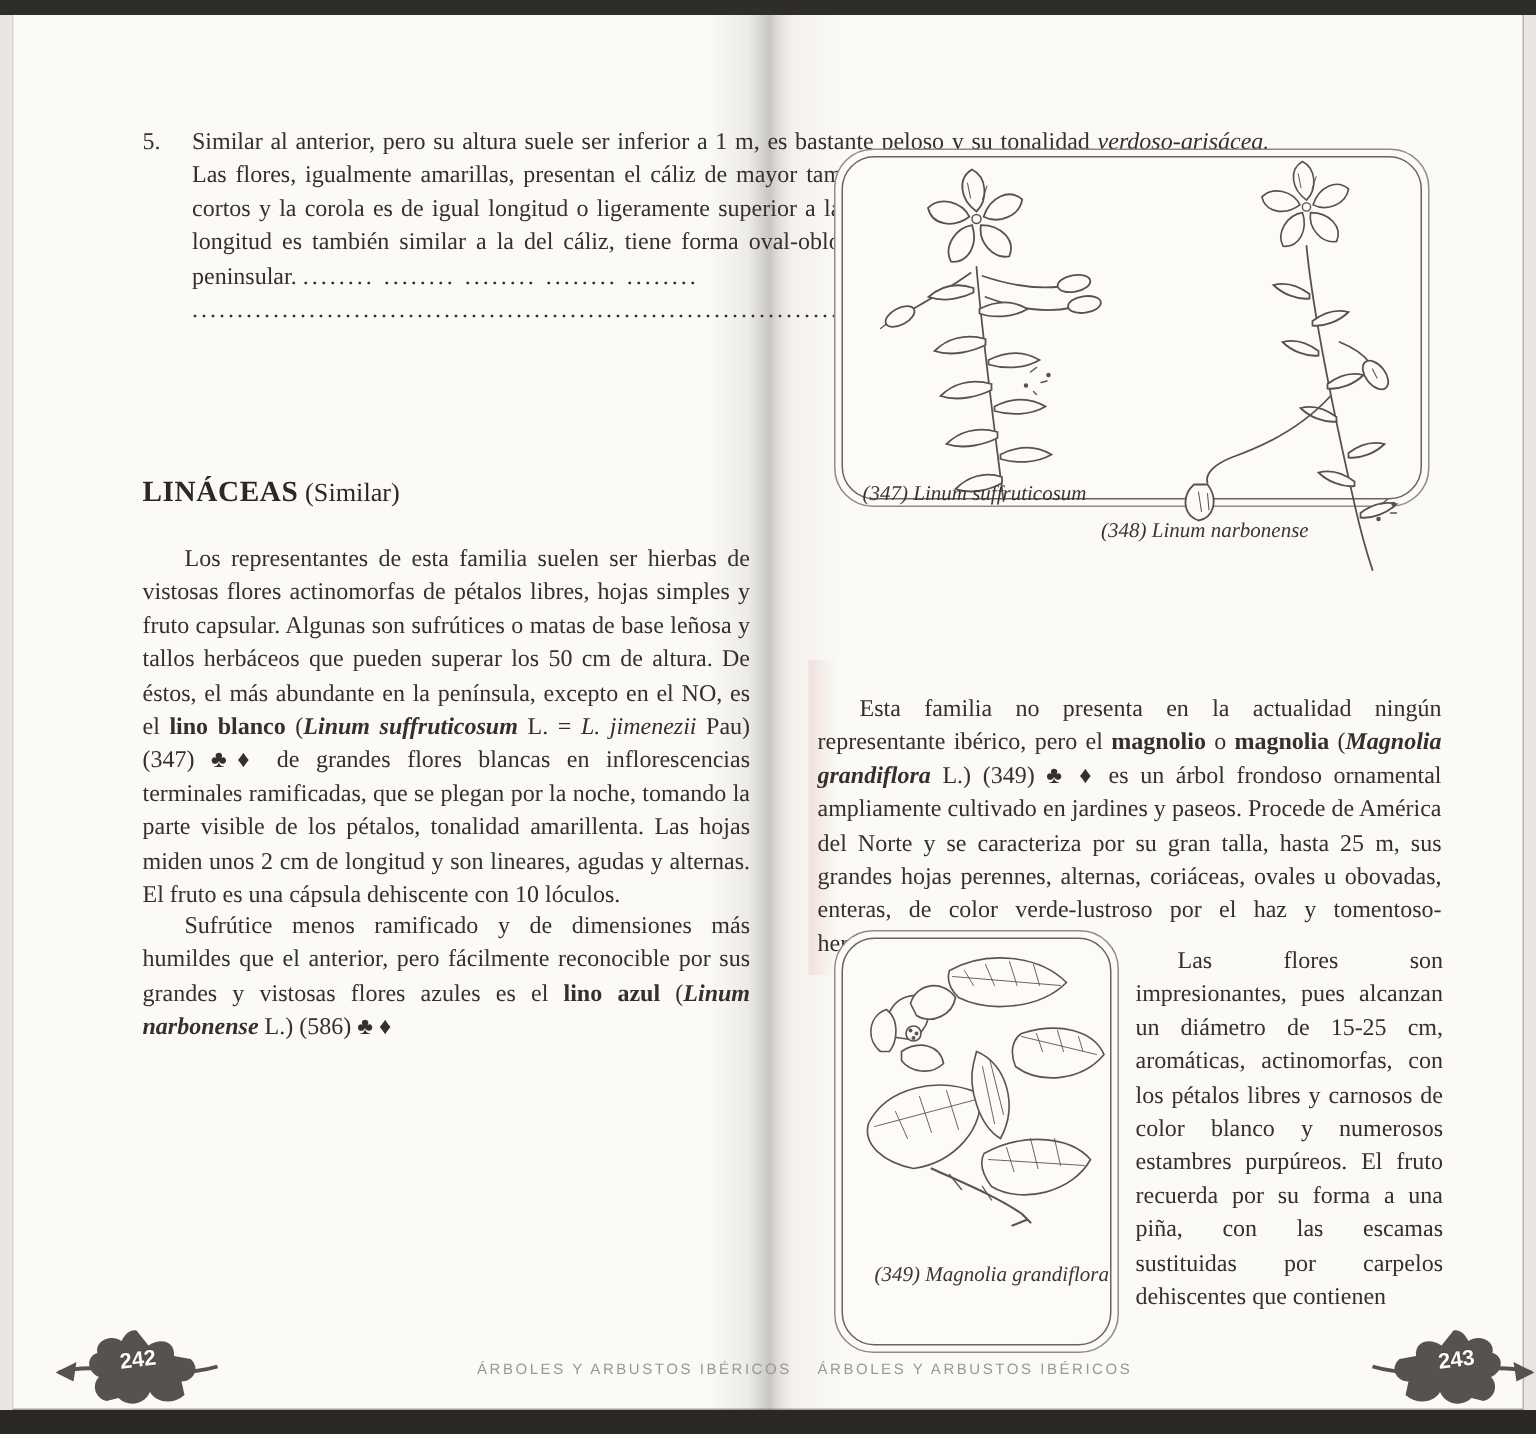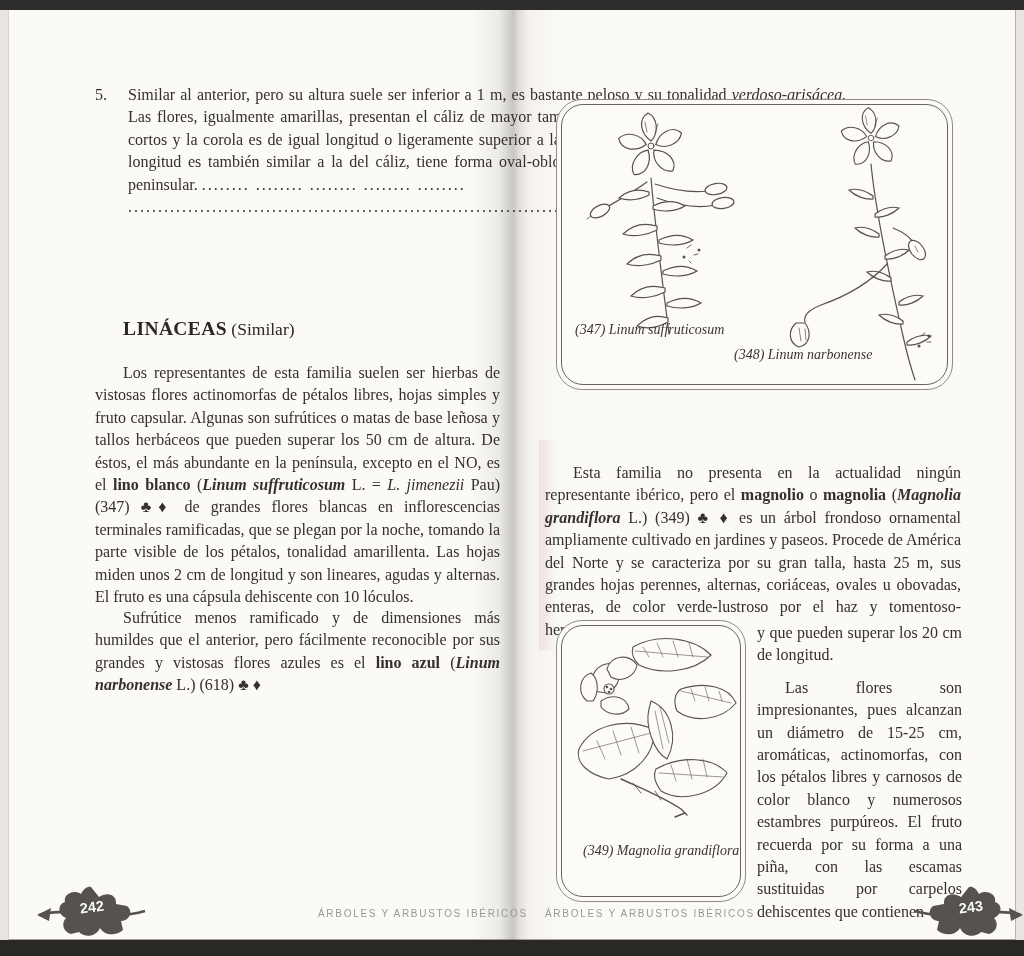--- a/index.html
+++ b/index.html
@@ -15,21 +15,21 @@
   .gutter{left:462px;top:0;width:92px;height:930px;
           background:linear-gradient(90deg,rgba(110,104,98,0) 0%,rgba(110,104,98,.10) 30%,
           rgba(95,90,84,.32) 46%,rgba(130,122,116,.22) 52%,rgba(180,160,150,.10) 62%,rgba(110,104,98,0) 100%);}
   .pink-smudge{left:530px;top:430px;width:18px;height:210px;
           background:linear-gradient(90deg,rgba(222,160,150,.22),rgba(222,160,150,0));}
 
   
   .body-text{font-size:16px;line-height:22.4px;color:#34302a;text-align:justify;}
   .b{font-weight:bold;} .i{font-style:italic;} .bi{font-weight:bold;font-style:italic;}
   .heading{color:#2c2823;}
-  .heading .caps{font-weight:bold;font-size:19.5px;letter-spacing:.4px;margin-left:28px;}
+  .heading .caps{font-weight:bold;font-size:19.5px;letter-spacing:.4px;}
   .heading .latin{font-size:17.5px;}
   .indent{display:inline-block;width:28px;}
   .leader-line{display:flex;align-items:baseline;}
   .dots-fill{flex:1;overflow:hidden;white-space:nowrap;letter-spacing:2px;color:#34302a;}
   .dots-inline{letter-spacing:2px;}
 
   
   .frame{border:1px solid #8f8c87;border-radius:26px;background:#fcfbf8;}
   .frame-inner{position:absolute;left:4px;top:4px;right:4px;bottom:4px;
                border:1.6px solid #68655f;border-radius:22px;}
@@ -73,36 +73,36 @@
 
   <div class="abs heading" style="left:95px;top:318px;">
     <span class="caps">LINÁCEAS</span><span class="latin"> (Similar)</span>
   </div>
 
   <div class="abs body-text" style="left:95px;top:362px;width:405px;">
     <span class="indent"></span><span>Los representantes de esta familia suelen ser hierbas de vistosas flores actinomorfas de pétalos libres, hojas simples y fruto capsular. Algunas son sufrútices o matas de base leñosa y tallos herbáceos que pueden superar los 50 cm de altura. De éstos, el más abundante en la península, excepto en el NO, es el </span><span class="b">lino blanco</span><span> (</span><span class="bi">Linum suffruticosum</span><span> L. = </span><span class="i">L. jimenezii</span><span> Pau) (347) </span><span>♣♦</span><span> de grandes flores blancas en inflorescencias terminales ramificadas, que se plegan por la noche, tomando la parte visible de los pétalos, tonalidad amarillenta. Las hojas miden unos 2 cm de longitud y son lineares, agudas y alternas. El fruto es una cápsula dehiscente con 10 lóculos.</span>
   </div>
 
   <div class="abs body-text" style="left:95px;top:607px;width:405px;">
-    <span class="indent"></span><span>Sufrútice menos ramificado y de dimensiones más humildes que el anterior, pero fácilmente reconocible por sus grandes y vistosas flores azules es el </span><span class="b">lino azul</span><span>  (</span><span class="bi">Linum narbonense</span><span> L.) (618) </span><span>♣ ♦</span>
+    <span class="indent"></span><span>Sufrútice menos ramificado y de dimensiones más humildes que el anterior, pero fácilmente reconocible por sus grandes y vistosas flores azules es el </span><span class="b">lino azul</span><span>  (</span><span class="bi">Linum narbonense</span><span> L.) (586) </span><span>♣ ♦</span>
   </div>
 
   <div class="abs" style="left:36px;top:886px;">
     <svg class="leaf-badge" viewBox="0 0 112 52">
       <path d="M3,29 C30,20 72,36 109,25" fill="none" stroke="#56534e" stroke-width="2.6"></path>
       <polygon points="1,29 15,22 13,35" fill="#56534e"></polygon>
       <path d="M55,1 L63,11 C72,5 81,9 80,18 L91,20 C98,26 93,35 85,35 L87,44
                C79,51 68,49 64,42 C60,51 49,52 43,46 L35,48 C27,46 25,37 30,32
                C22,29 21,18 29,16 C27,8 38,3 45,8 C48,2 52,0 55,1 Z" fill="#56534e"></path>
     </svg>
     <span class="leaf-num" style="left:21px;top:13px;">242</span>
   </div>
   <div class="abs running-foot" style="left:318px;top:908px;">ÁRBOLES Y ARBUSTOS IBÉRICOS</div>
 
-  <div class="abs frame" style="left:556px;top:99px;width:397px;height:291px;">
+  <div class="abs frame" style="left:556px;top:99px;width:397px;height:239px;">
     <div class="frame-inner"></div>
 
     <svg class="abs" style="left:14px;top:6px;" width="195" height="235" viewBox="0 0 195 235" fill="none" stroke="#57524c" stroke-width="1.2" stroke-linecap="round">
       <path d="M80,72 C84,120 92,180 98,228"></path>
       <g transform="translate(80,40)">
         <g fill="#fcfbf8">
           <path d="M0,-5 C-11,-13 -13,-27 -3,-33 C7,-28 8,-13 0,-5 Z"></path>
           <path d="M0,-5 C-11,-13 -13,-27 -3,-33 C7,-28 8,-13 0,-5 Z" transform="rotate(72)"></path>
           <path d="M0,-5 C-11,-13 -13,-27 -3,-33 C7,-28 8,-13 0,-5 Z" transform="rotate(144)"></path>
           <path d="M0,-5 C-11,-13 -13,-27 -3,-33 C7,-28 8,-13 0,-5 Z" transform="rotate(216)"></path>
@@ -203,23 +203,20 @@
         <circle cx="44" cy="56" r=".8" fill="#5a554f"></circle>
           <circle cx="48" cy="58" r=".8" fill="#5a554f"></circle>
         <circle cx="46" cy="61" r=".8" fill="#5a554f"></circle>
         <path d="M88,70 C108,78 116,106 104,128 C90,120 82,94 86,78 Z" fill="#fcfbf8"></path>
         <path d="M92,80 L100,118 M97,76 L106,112" stroke-width=".6"></path>
         <path d="M58,148 C80,158 100,166 118,178 M118,178 l6,6 M112,186 l10,-4" stroke-width="1.4"></path>
         <path d="M70,152 l8,10 M92,160 l6,9" stroke-width=".9"></path>
       </svg>
       <span class="fig-caption" style="left:26px;top:222px;">(349) Magnolia grandiflora</span>
     </div>
-    <div class="body-text" style="padding-top:2px;">
-      <span>y que pueden superar los 20 cm de longitud.</span>
-    </div>
     <div class="body-text" style="margin-top:10px;padding-left:24px;">
       <span class="indent"></span><span>Las flores son impresionantes, pues alcanzan un diámetro de 15-25 cm, aromáticas,  actinomorfas, con los pétalos libres y carnosos de color blanco y numerosos estambres purpúreos. El fruto recuerda por su forma a una piña, con las escamas sustituidas por carpelos dehiscentes que contienen</span>
     </div>
   </div>
 
   <div class="abs running-foot" style="left:545px;top:908px;">ÁRBOLES Y ARBUSTOS IBÉRICOS</div>
   <div class="abs" style="left:912px;top:886px;">
     <svg class="leaf-badge" viewBox="0 0 112 52" style="transform:scaleX(-1);">
       <path d="M3,29 C30,20 72,36 109,25" fill="none" stroke="#56534e" stroke-width="2.6"></path>
       <polygon points="1,29 15,22 13,35" fill="#56534e"></polygon>

